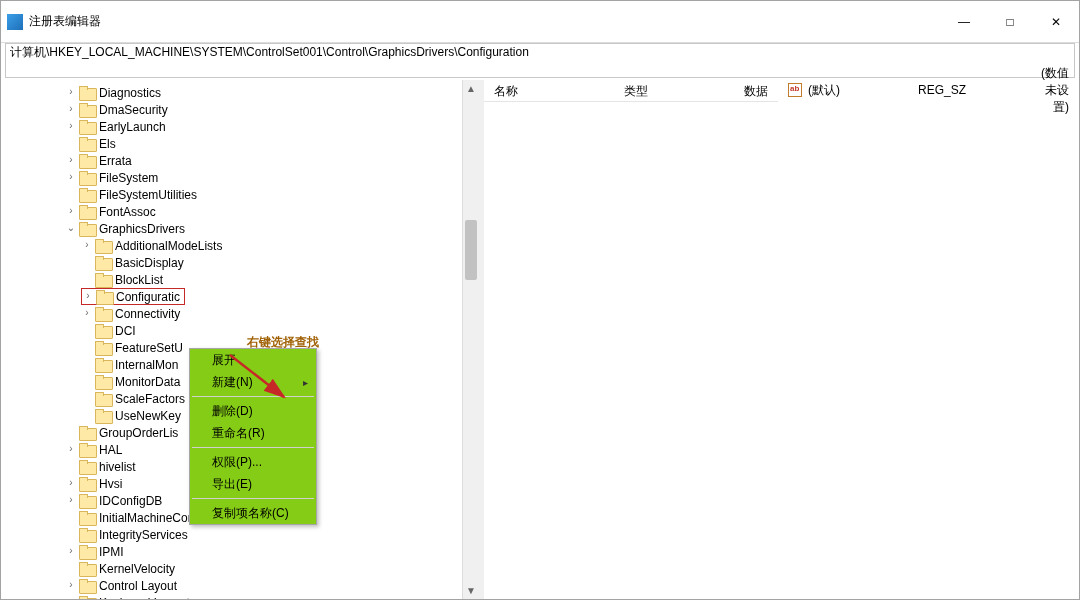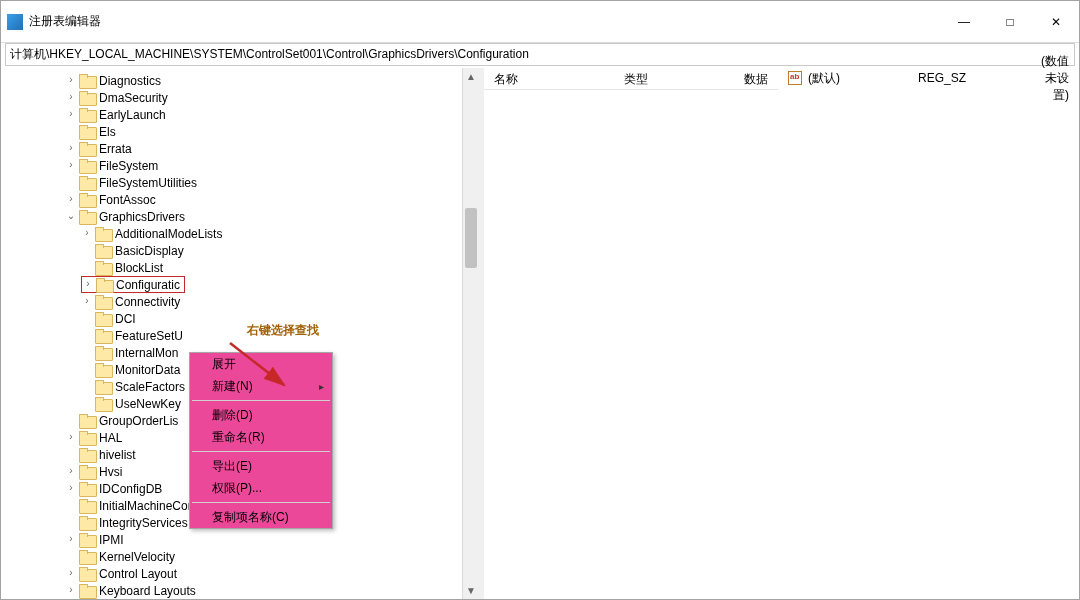--- a/index.html
+++ b/index.html
@@ -5,21 +5,21 @@
   * { box-sizing: border-box; font-family: "Microsoft YaHei", "Segoe UI", sans-serif; }
   html, body { margin: 0; padding: 0; width: 1080px; height: 600px; overflow: hidden; background: #fff; }
   .window { width: 1080px; height: 600px; border: 1px solid #a3a3a3; display: flex; flex-direction: column; position: relative; }
   .titlebar { height: 42px; display: flex; align-items: center; padding: 0 0 0 6px; border-bottom: 1px solid #dcdcdc; }
   .titlebar .app-icon { width: 16px; height: 16px; background: linear-gradient(135deg,#3aa0e8,#1e6fb8); margin-right: 6px; display:inline-block;}
   .titlebar .title { font-size: 12px; }
   .titlebar .spacer { flex: 1; }
   .winbtn { width: 46px; height: 30px; display: flex; align-items: center; justify-content: center; font-size: 12px; }
   .menubar { height: 22px; display: flex; align-items: center; padding: 0 4px; font-size: 12px; }
   .menubar .menuitem { padding: 2px 8px; }
-  .addressbar { height: 23px; border: 1px solid #c8c8c8; margin: 0 4px 2px 4px; padding: 0 4px; font-size: 12px; display: flex; align-items: center; background:#fff; }
+  .addressbar { height: 35px; border: 1px solid #c8c8c8; margin: 0 4px 2px 4px; padding: 0 4px; font-size: 12px; display: flex; background:#fff; }
   .content { flex: 1; display: flex; min-height: 0; }
   .tree-pane { width: 478px; position: relative; display: flex; }
   .tree-scroll { flex:1; overflow: hidden; position:relative;}
   .tree { font-size: 12px; padding-top: 4px; }
   .tree-row { height: 17px; display: flex; align-items: center; white-space: nowrap; }
   .tree-row .indent { display:inline-block; }
   .tree-row .expander { width: 12px; display:inline-block; text-align:center; color:#6b6b6b; font-size:10px; line-height:10px; position:relative; top:-1px;}
   .tree-row .folder { width:16px; height:13px; display:inline-block; margin:0 4px 0 2px; position:relative;}
   .tree-row .folder::before{ content:""; position:absolute; left:0; top:2px; width:16px; height:11px; background:#ffe9a6; border:1px solid #d9b65c; border-radius:1px;}
   .tree-row .folder::after{ content:""; position:absolute; left:0; top:0; width:7px; height:3px; background:#ffe9a6; border:1px solid #d9b65c; border-bottom:none; border-radius:1px 1px 0 0;}
@@ -34,21 +34,21 @@
   .list-pane { flex:1; display:flex; flex-direction:row;}
   .list-header { height:22px; display:flex; font-size:12px; border-bottom:1px solid #e5e5e5;}
   .list-header .col { padding:3px 10px; }
   .list-header .col + .col { }
   .list-rows { flex:1; font-size:12px;}
   .list-row { height:20px; display:flex; align-items:center;}
   .list-row .cell { padding:0 10px;}
   .list-row .cell .reg-icon { display:inline-block; width:14px; height:14px; background:#fff; border:1px solid #c27b2a; position:relative; margin-right:6px; vertical-align:middle;}
   .list-row .cell .reg-icon::after{content:"ab"; position:absolute; left:1px; top:0; font-size:8px; color:#c23a2a; font-weight:bold;}
   
-  .context-menu { position:absolute; left:188px; top:284px; width:144px; background:#ec4899; border:1px solid #a6a6a6; box-shadow:2px 2px 4px rgba(0,0,0,.25); font-size:12px; z-index:20;}
+  .context-menu { position:absolute; left:188px; top:268px; width:128px; background:#84cc16; border:1px solid #a6a6a6; box-shadow:2px 2px 4px rgba(0,0,0,.25); font-size:12px; z-index:20;}
   .context-menu .cm-item { height:22px; display:flex; align-items:center; padding:0 22px 0 22px; position:relative;}
   .context-menu .cm-item.hover { background:#91c9f7; }
   .context-menu .cm-item .submenu-arrow{ position:absolute; right:8px; font-size:10px; color:#333;}
   .context-menu .cm-sep { height:1px; background:#d0d0d0; margin:3px 2px;}
   
   .annotation-label { position:absolute; left:246px; top:254px; color:#a16207; font-size:12px; font-weight:600; z-index:30;}
   .arrow { position:absolute; left:225px; top:271px; z-index:25; }
   .col-name{width:130px;} .col-type{width:120px;} .col-data{flex:1;text-align:right;}
 </style>
 </head>
@@ -281,24 +281,24 @@
             </div>
           <div class="cm-sep"></div>
           <div class="cm-item">
               <span>删除(D)</span>
             </div>
           <div class="cm-item">
               <span>重命名(R)</span>
             </div>
           <div class="cm-sep"></div>
           <div class="cm-item">
+              <span>权限(P)...</span>
+            </div>
+          <div class="cm-item">
               <span>导出(E)</span>
-            </div>
-          <div class="cm-item">
-              <span>权限(P)...</span>
             </div>
           <div class="cm-sep"></div>
           <div class="cm-item">
               <span>复制项名称(C)</span>
             </div>
         </div>
       </div>
       <div class="vscrollbar">
         <div class="arrow-up">▲</div>
         <div class="thumb"></div>

